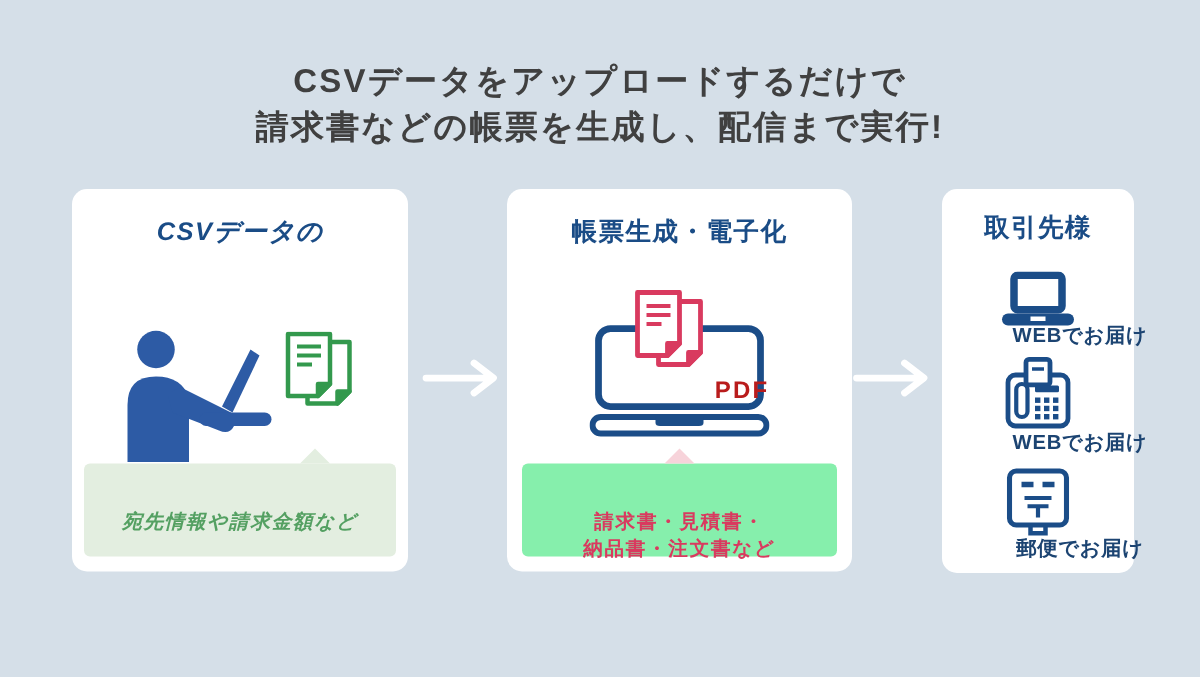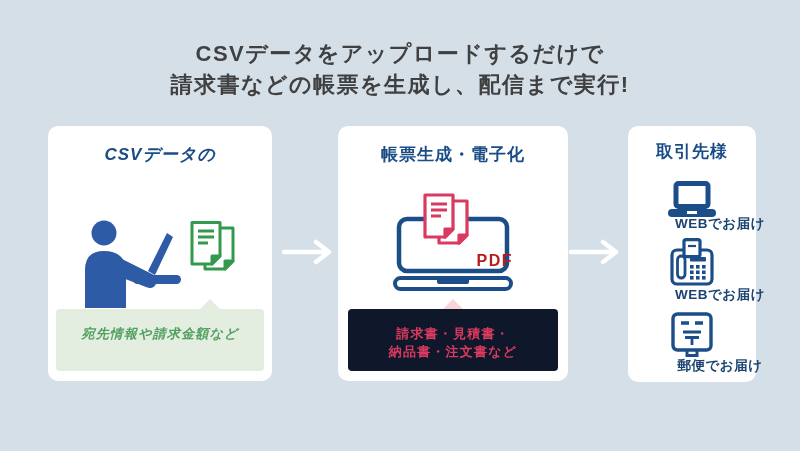--- a/index.html
+++ b/index.html
@@ -26,24 +26,24 @@
     position:absolute;top:16px;left:0;width:100%;margin:0;
     text-align:center;color:#1a4c86;
     font-size:17px;font-weight:800;line-height:25px;letter-spacing:1px;
   }
   .p3 .panel-title{top:13px;font-family:Liberation Serif, serif;}
 
   
   .note{
     position:absolute;top:183px;height:62px;border-radius:4px;
     text-align:center;font-size:13px;font-weight:700;line-height:18px;letter-spacing:1.2px;
-    box-sizing:border-box;padding-top:16px;
+    box-sizing:border-box;padding-top:30px;
   }
   .note-green{left:8px;width:208px;background:#e3eee0;color:#54a062;}
-  .note-pink{left:10px;width:210px;background:#0f172a;color:#d93a5f;}
+  .note-pink{left:10px;width:210px;background:#86efac;color:#d93a5f;}
   .tri{position:absolute;top:-10px;width:0;height:0;
        border-left:10px solid transparent;border-right:10px solid transparent;}
   .note-green .tri{left:144px;border-bottom:10px solid #e3eee0;}
   .note-pink .tri{left:95px;border-bottom:10px solid #f7d3da;}
 
   
   .person-svg{position:absolute;left:30px;top:94px;}
   .csv-svg{position:absolute;left:140px;top:95px;}
   .csv-label{position:absolute;left:125px;top:150px;width:76px;text-align:center;
              color:#33994d;font-weight:800;font-size:15px;letter-spacing:2px;margin-top:44px;}

